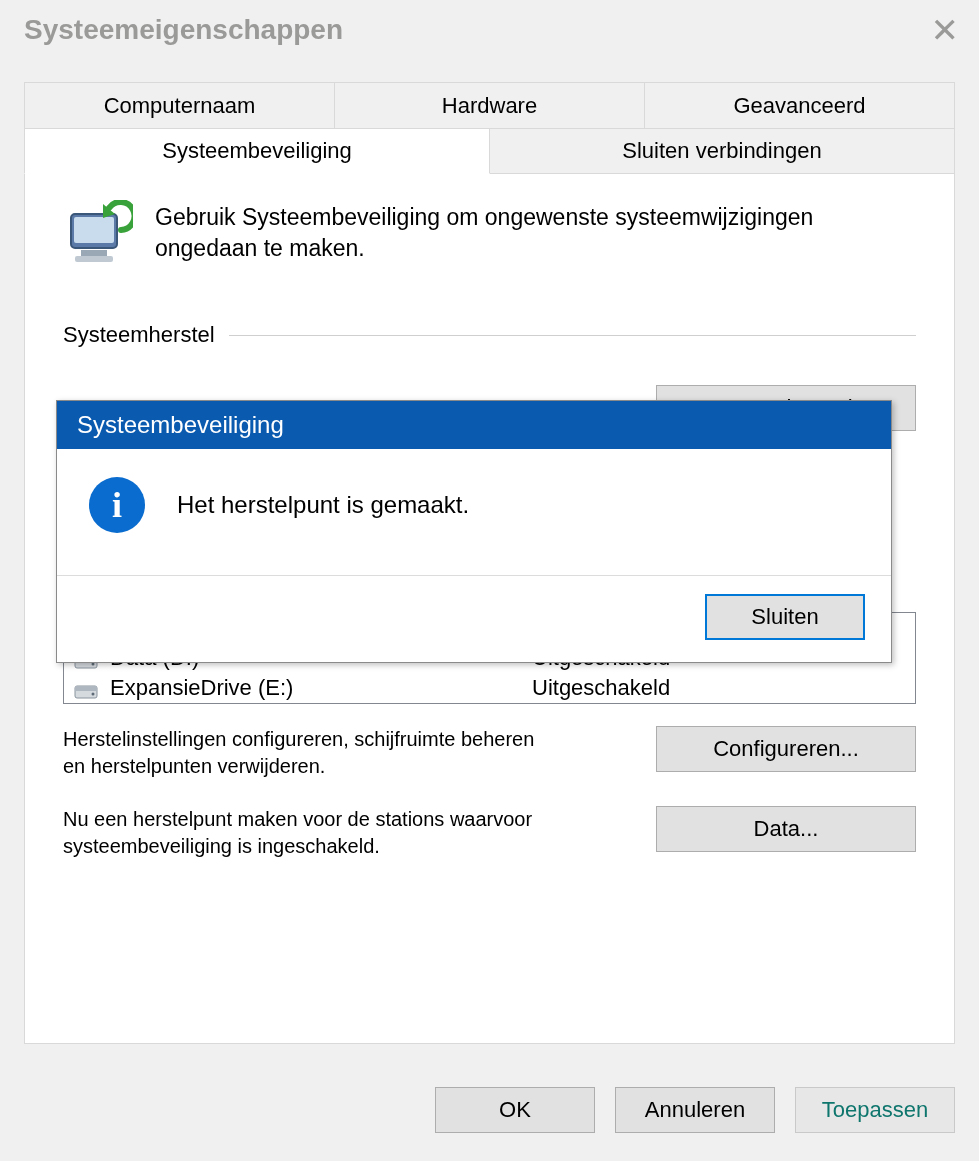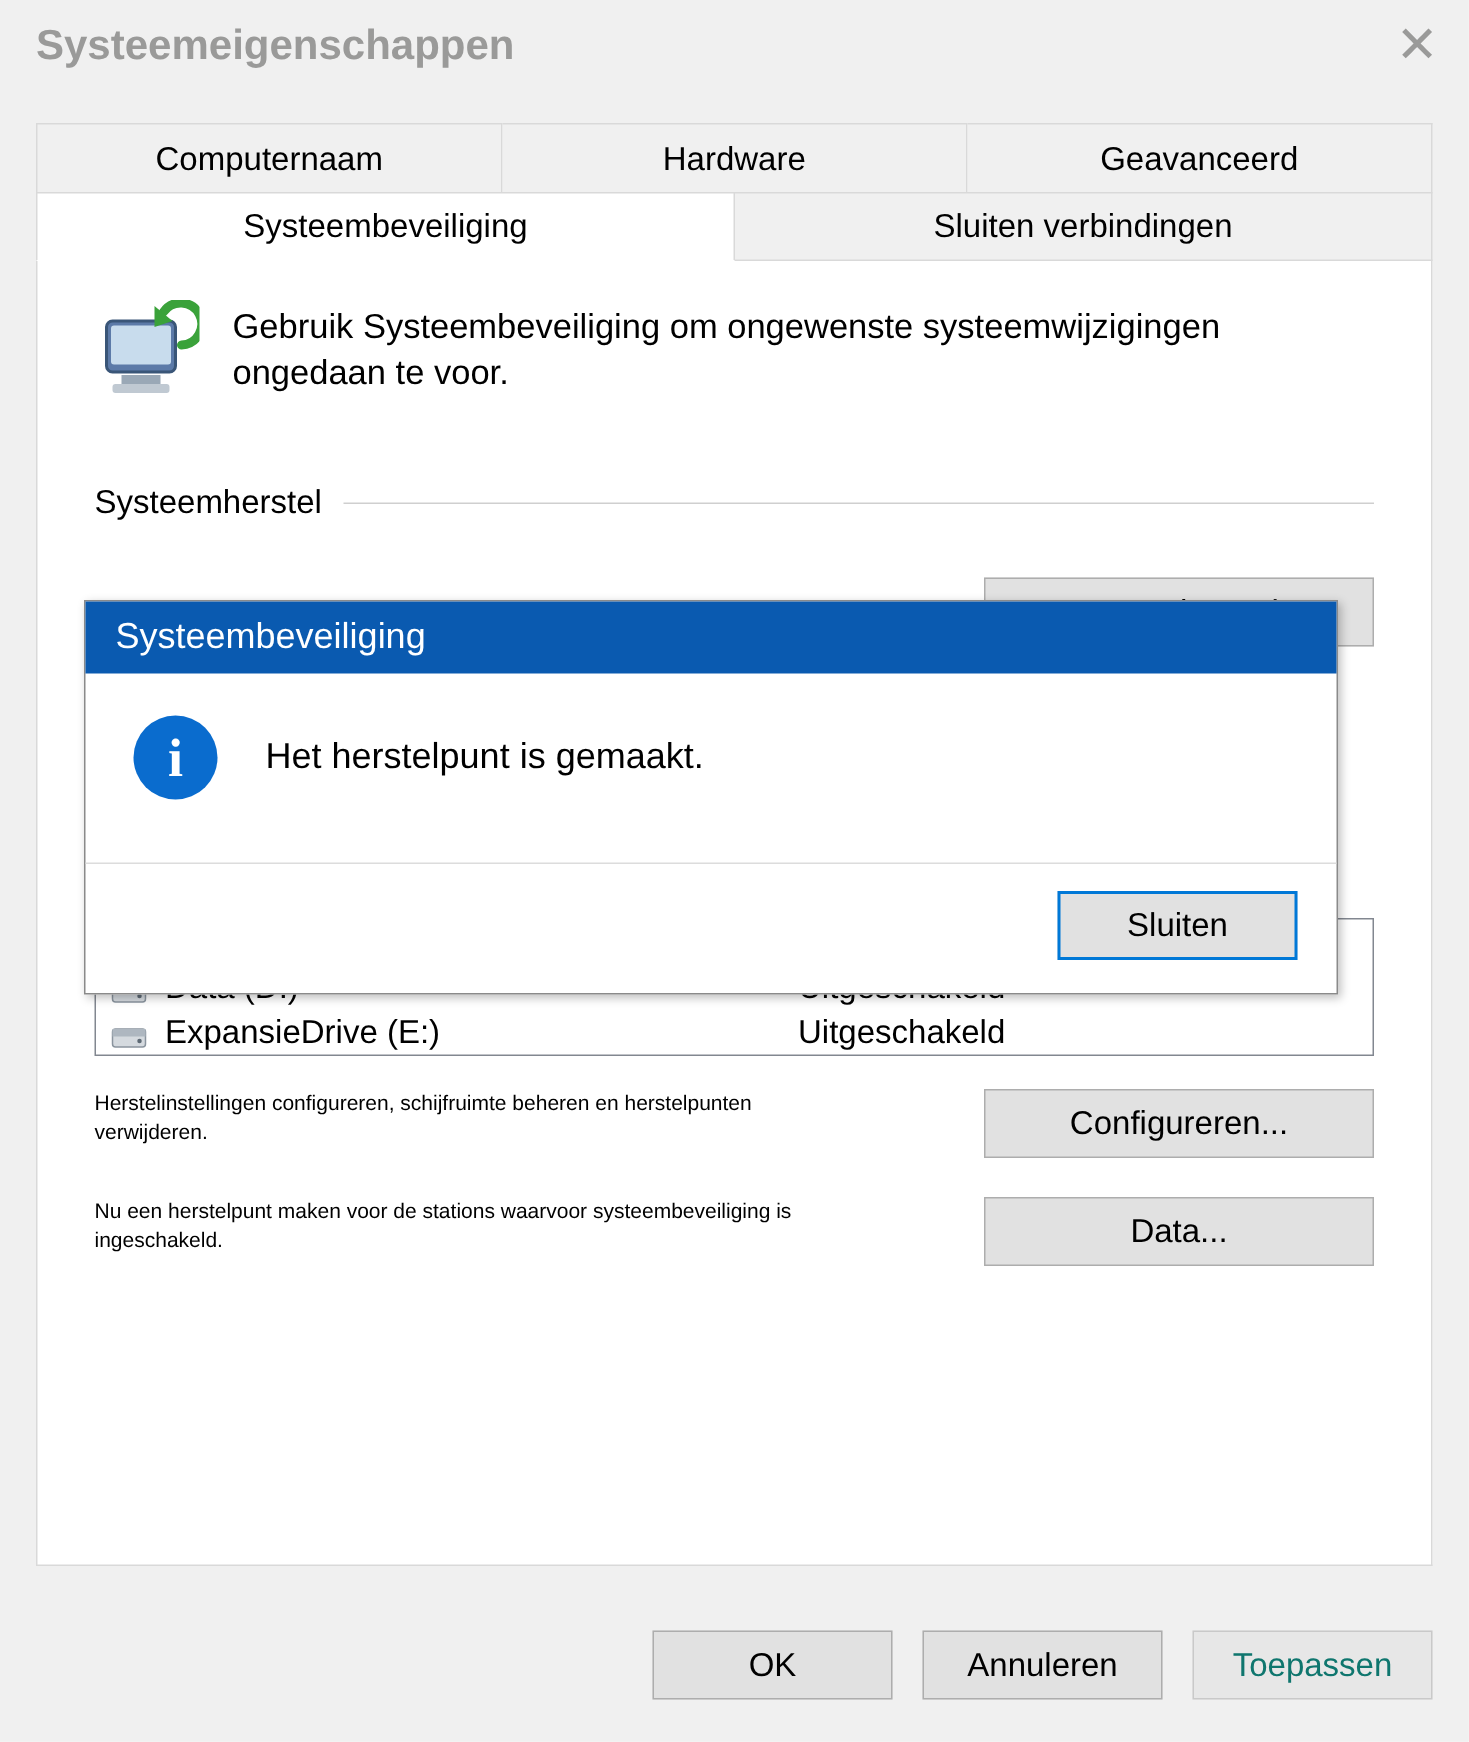--- a/index.html
+++ b/index.html
@@ -156,21 +156,21 @@
   
   .action-row {
     display: flex;
     align-items: flex-start;
     justify-content: space-between;
     margin-top: 8px;
     margin-bottom: 26px;
     gap: 30px;
   }
   .action-row .text {
-    font-size: 14px;
+    font-size: 20px;
     line-height: 1.35;
     max-width: 480px;
   }
 
   
   .btn {
     display: inline-flex;
     align-items: center;
     justify-content: center;
     min-width: 160px;
@@ -285,21 +285,21 @@
         <div class="intro-icon">
           <svg width="70" height="70" viewBox="0 0 70 70">
             <rect x="8" y="14" width="46" height="34" rx="4" fill="#5c7aa8" stroke="#3a5678" stroke-width="2"></rect>
             <rect x="11" y="17" width="40" height="26" rx="2" fill="#c8dced"></rect>
             <rect x="18" y="50" width="26" height="6" fill="#9aa8b6"></rect>
             <rect x="12" y="56" width="38" height="6" rx="2" fill="#c0c9d2"></rect>
             <path d="M46 8  A14 14 0 1 1 58 30" fill="none" stroke="#3aa23a" stroke-width="6" stroke-linecap="round"></path>
             <polygon points="40,4 52,14 40,18" fill="#3aa23a"></polygon>
           </svg>
         </div>
-        <div class="intro-text">Gebruik Systeembeveiliging om ongewenste systeemwijzigingen ongedaan te voor.</div>
+        <div class="intro-text">Gebruik Systeembeveiliging om ongewenste systeemwijzigingen ongedaan te maken.</div>
       </div>
 
       <div class="group-header">
         <span class="label">Systeemherstel</span>
         <span class="line"></span>
       </div>
       <div class="group-body">
         <div class="restore-row">
           <span class="btn wide">Systeemherstel...</span>
         </div>

